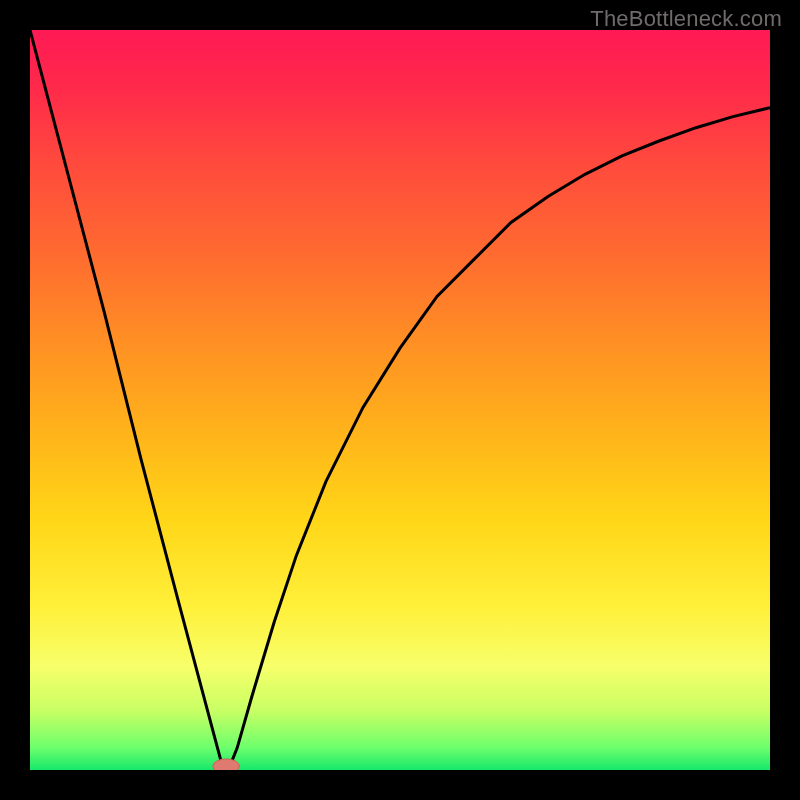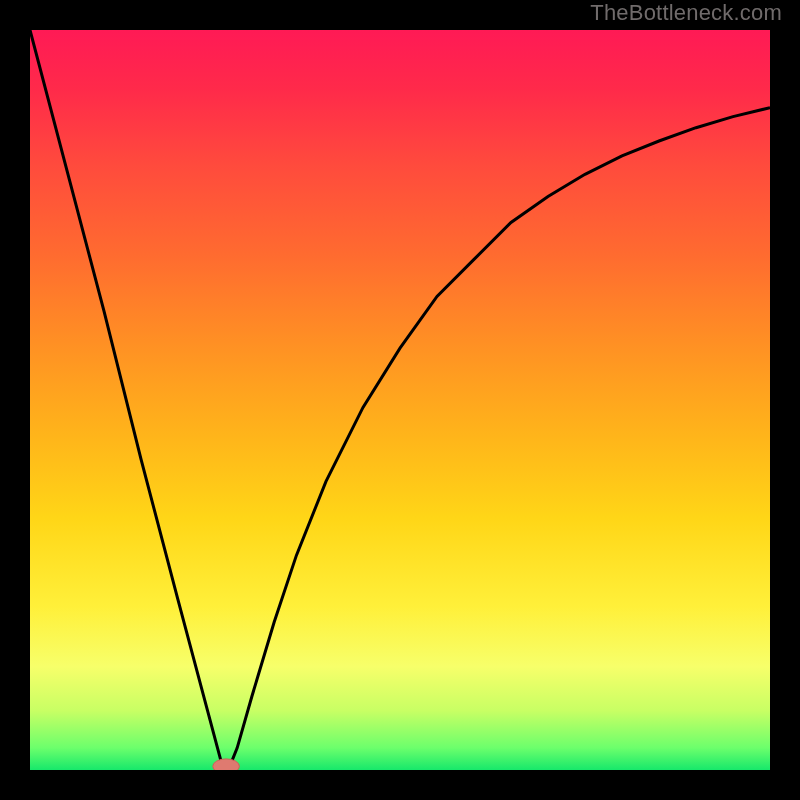--- a/index.html
+++ b/index.html
@@ -45,21 +45,21 @@
     );
   }
   svg.curve-layer {
     position: absolute;
     inset: 0;
     width: 100%;
     height: 100%;
   }
   .watermark {
     position: absolute;
-    top: 0;
+    top: 6px;
     right: 18px;
     color: #706b6b;
     font-size: 22px;
     font-weight: 500;
     letter-spacing: 0.2px;
     font-family: Arial, Helvetica, sans-serif;
   }
 </style>
 </head>
 <body>

